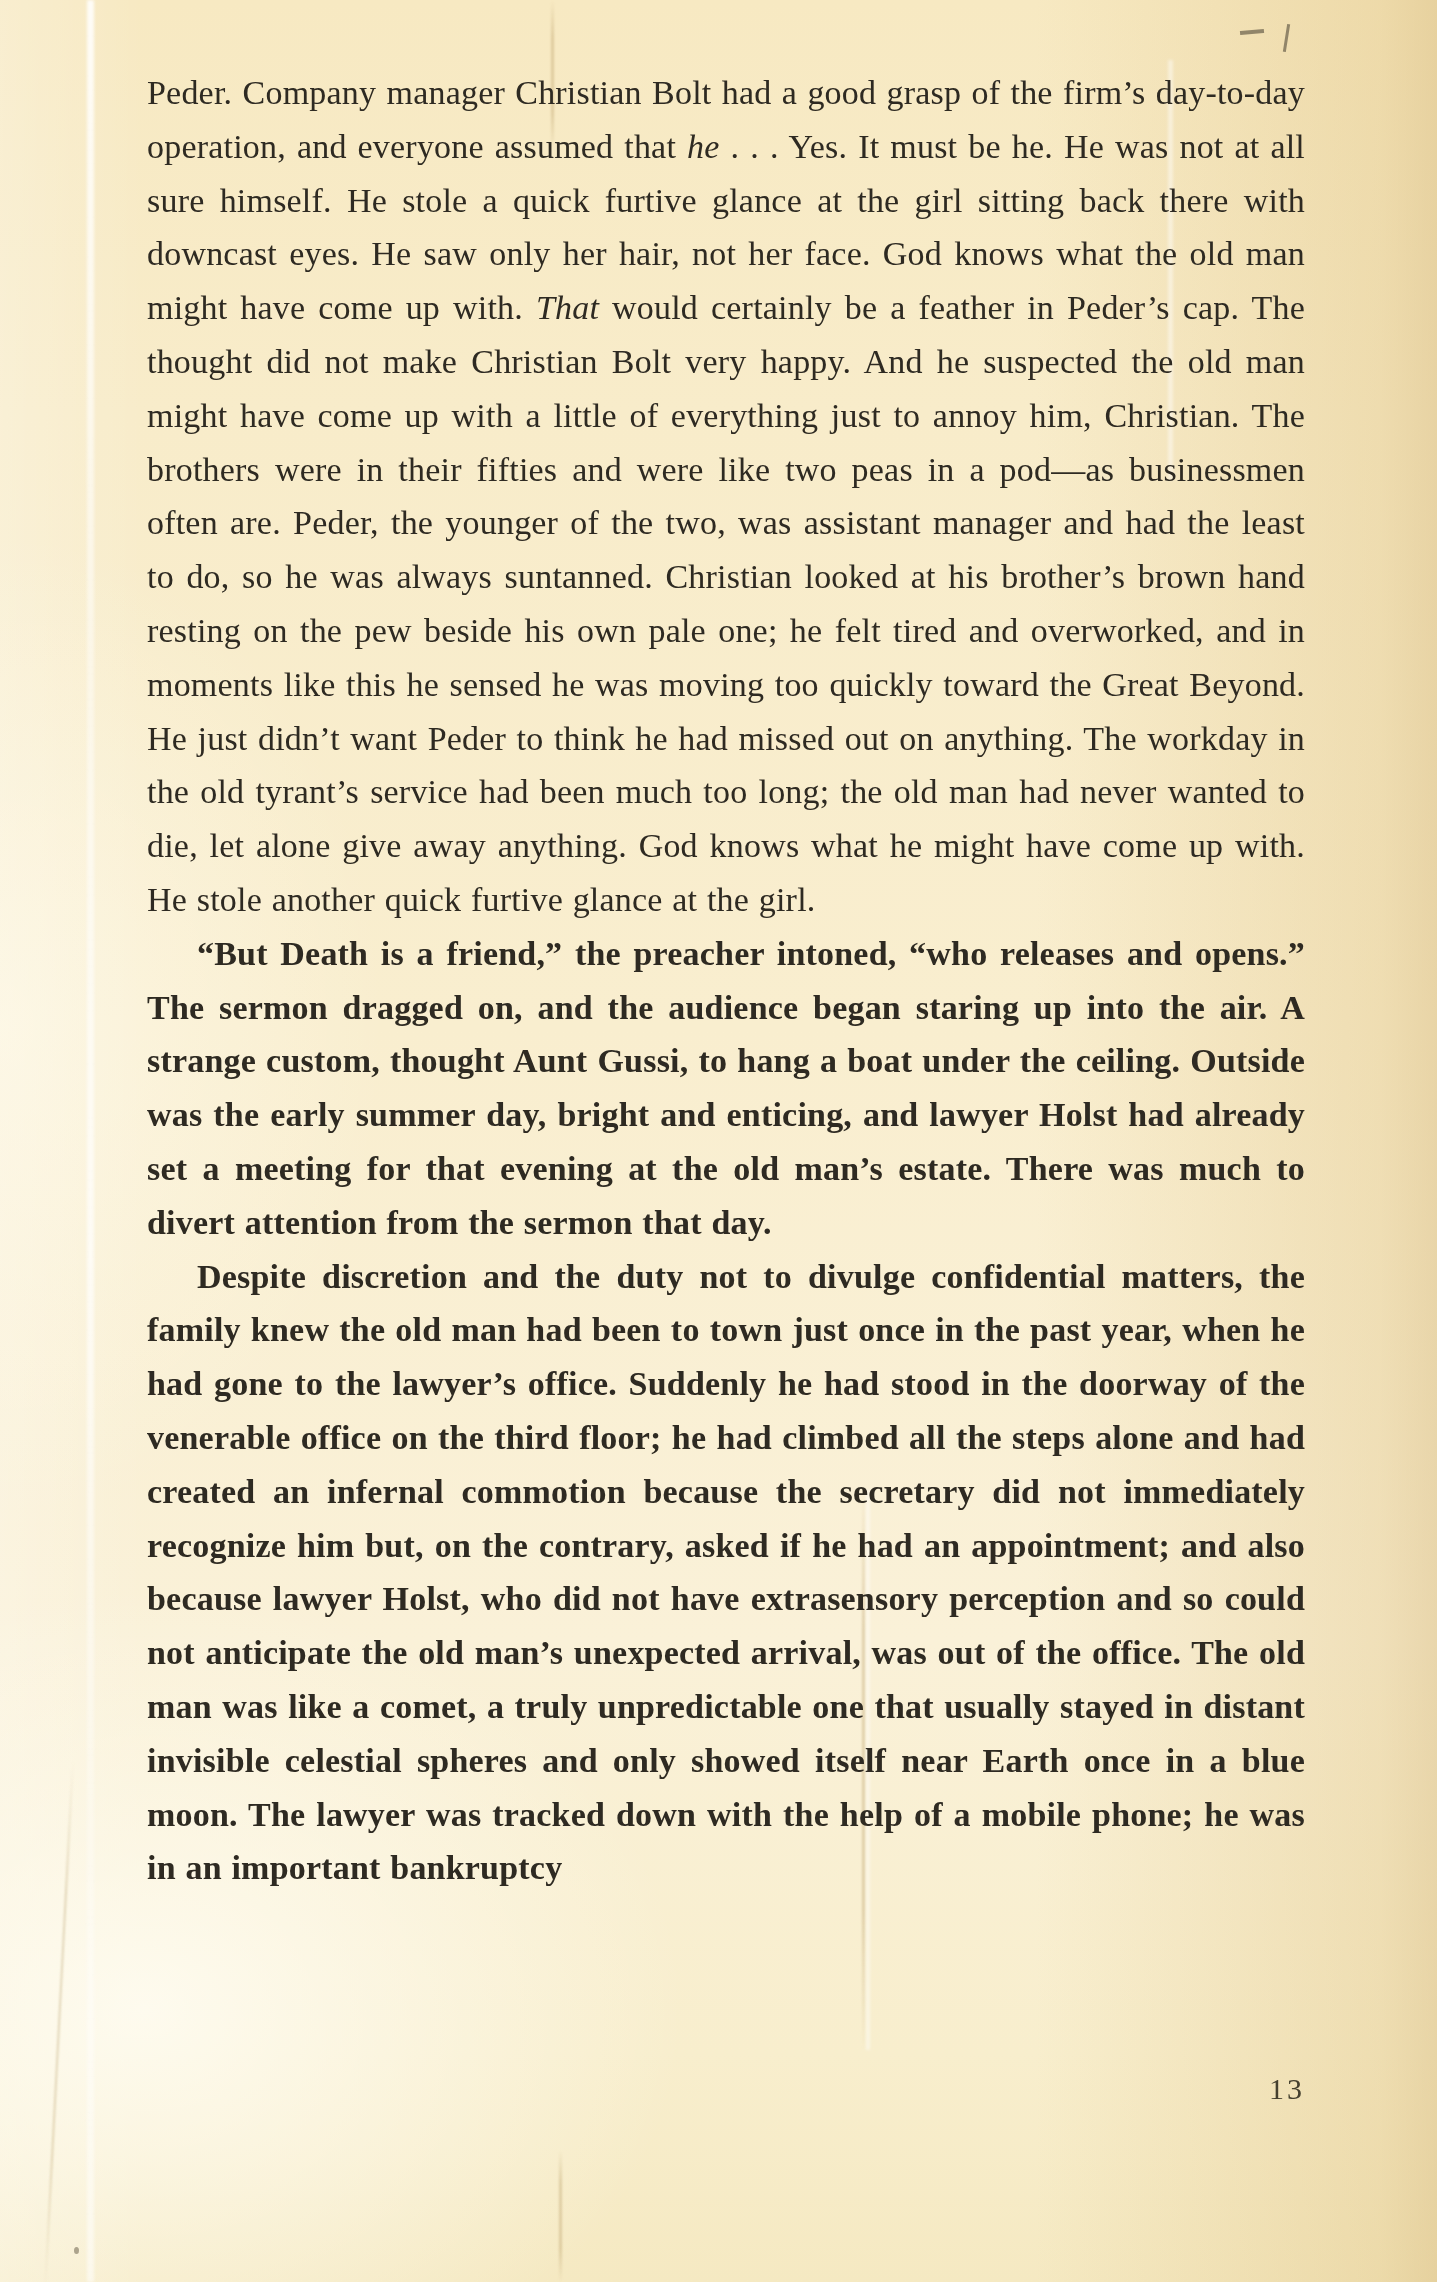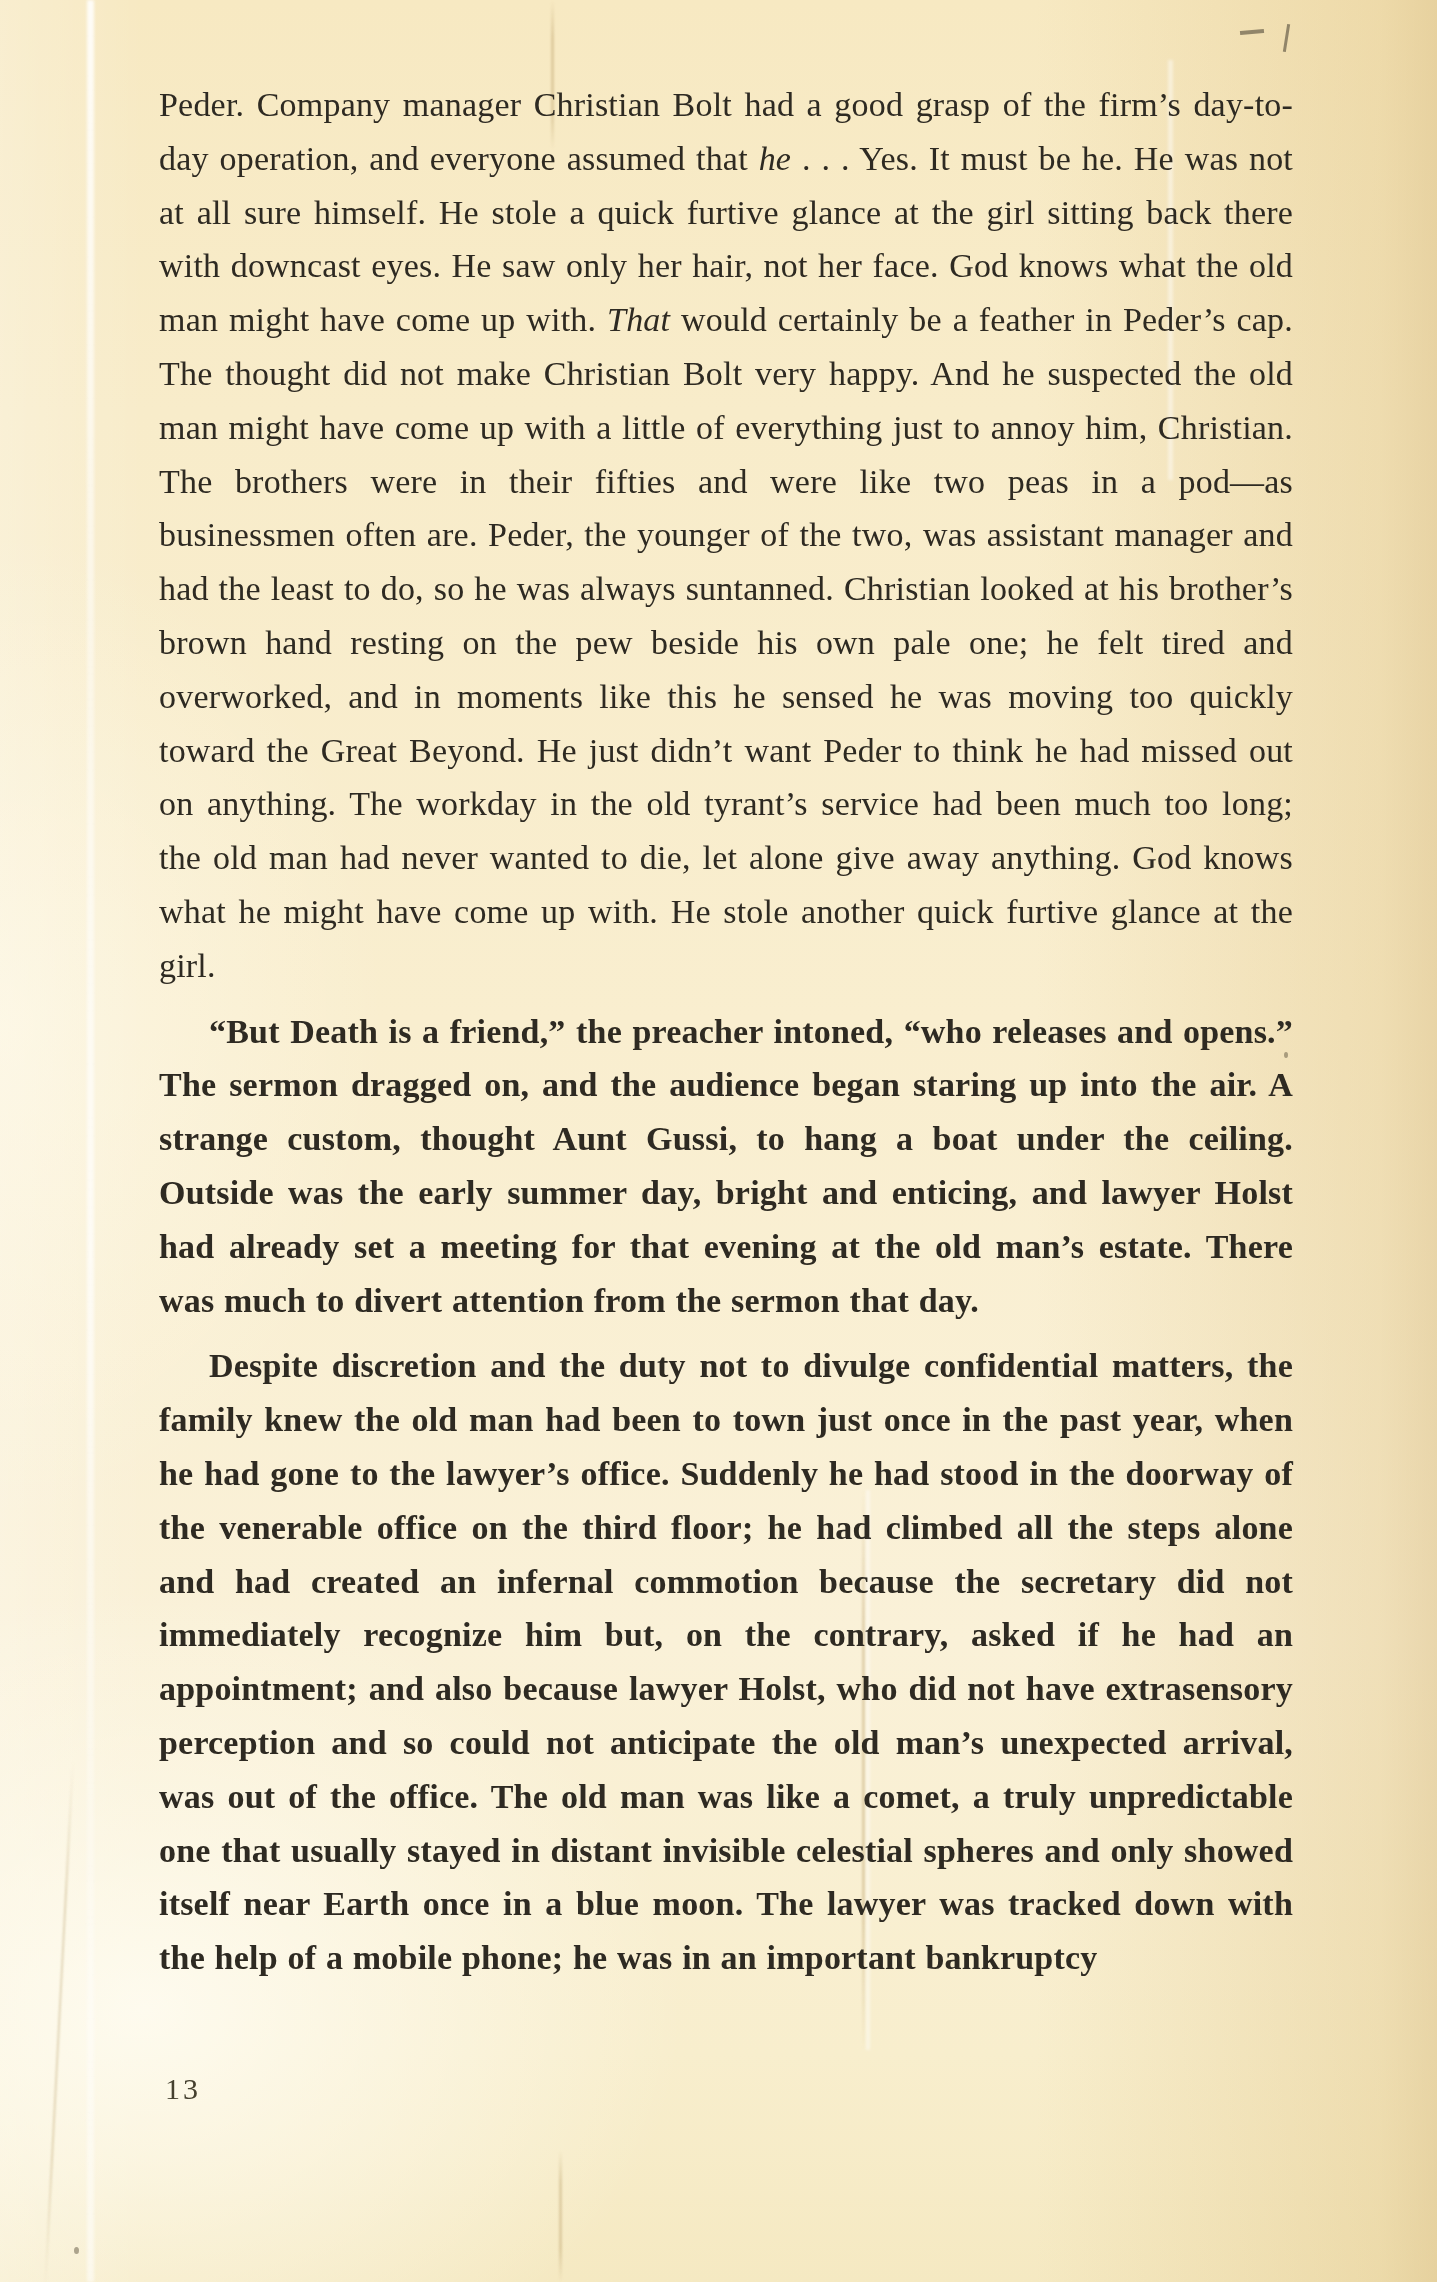--- a/index.html
+++ b/index.html
@@ -59,30 +59,30 @@
     left: 147px;
     top: 66px;
     width: 1158px;
     color: #2e2a22;
     font-size: 34px;
     line-height: 53.8px;
     text-align: justify;
     letter-spacing: 0.2px;
     word-spacing: 1px;
   }
-  .text-block p { margin: 12px; }
+  .text-block p { margin: 0; }
   .text-block p.indent { text-indent: 50px; font-weight: bold; }
   .text-block .it { font-style: italic; }
 
   .page-number {
     position: absolute;
-    left: 165px;
+    left: 147px;
     top: 2072px;
     width: 1158px;
-    text-align: left;
+    text-align: right;
     font-size: 30px;
     letter-spacing: 3px;
     color: #45402f;
   }
 </style>
 </head>
 <body>
 
 <div class="page">
 

